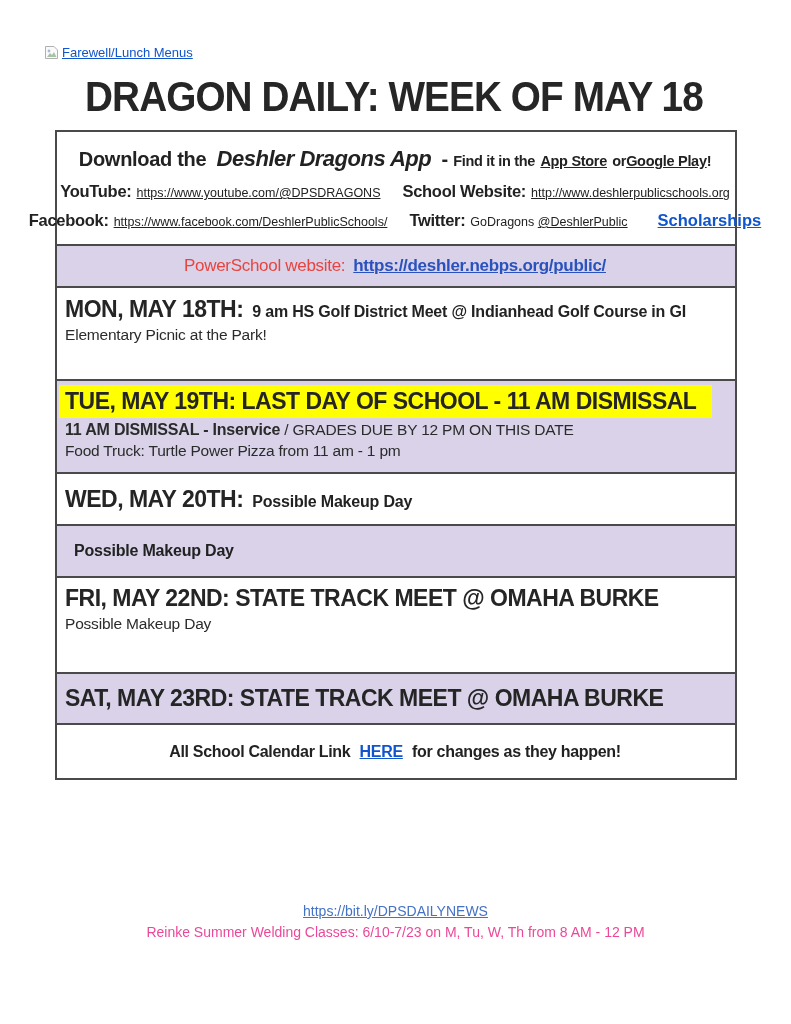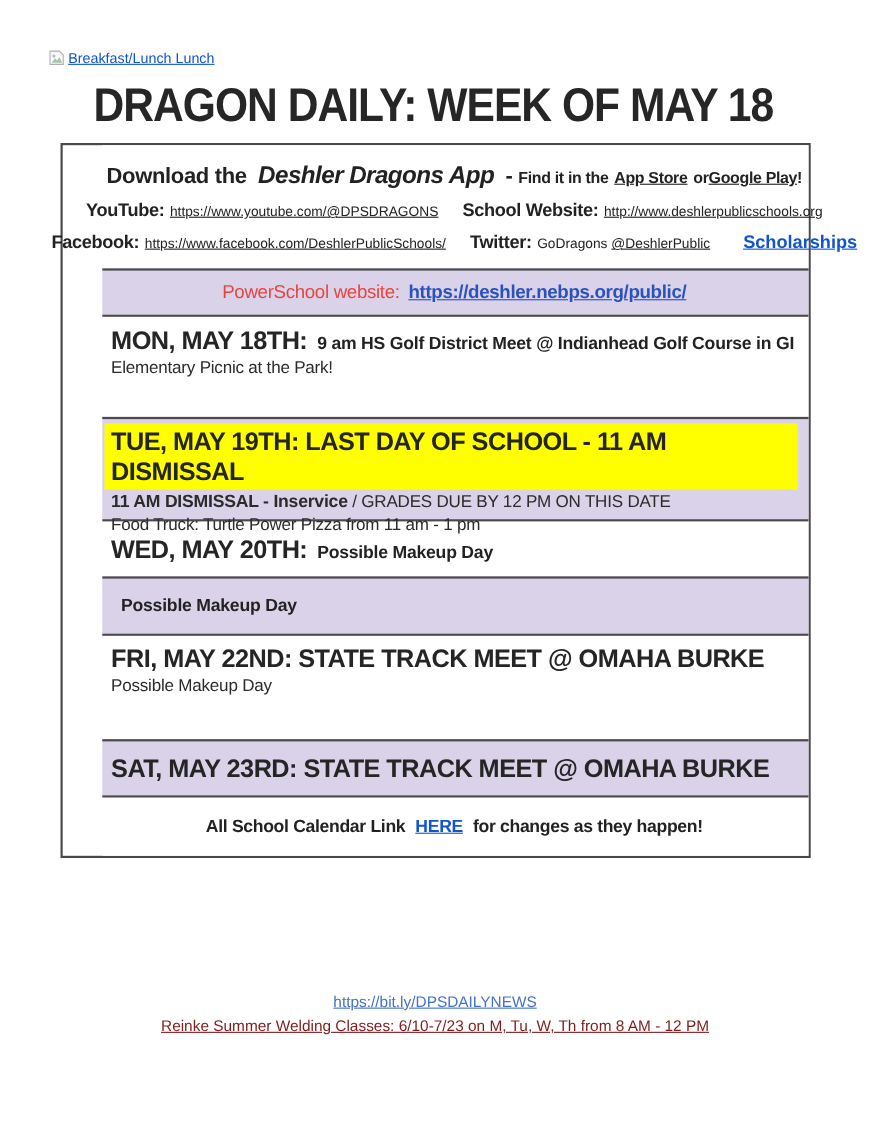--- a/index.html
+++ b/index.html
@@ -12,21 +12,21 @@
   .top-row{position:absolute;top:45px;left:44px;display:flex;align-items:center;gap:3px;font-size:13px;}
   .top-row a{color:#1155cc;text-decoration:underline;}
   .broken-img{display:inline-block;line-height:0;}
   
   .title{
     position:absolute;top:72px;left:0;width:100%;margin:0;text-align:center;
     font-size:43px;font-weight:800;letter-spacing:-1px;color:#262626;
     transform:scaleX(0.9);transform-origin:48% 50%;white-space:nowrap;
   }
   
-  .sheet{position:absolute;top:130px;left:55px;width:682px;box-sizing:border-box;border:2px solid #4a4a4a;padding-left:36px;}
+  .sheet{position:absolute;top:130px;left:55px;width:682px;box-sizing:border-box;border:2px solid #4a4a4a;}
   .row{box-sizing:border-box;border-top:2px solid #4a4a4a;padding:4px 10px 4px 8px;background:#fff;}
   .row:first-child{border-top:none;}
   .row.lav{background:#d9d2e9;}
   
   .r-social{height:112px;display:flex;flex-direction:column;justify-content:space-evenly;align-items:center;text-align:center;}
   .dl-line{font-size:20px;font-weight:700;letter-spacing:-0.3px;white-space:nowrap;}
   .app-name{font-size:22px;font-style:italic;margin:0 5px;letter-spacing:-0.5px;}
   .find{font-size:14.5px;}
   .soc-line{font-size:12.5px;font-weight:500;color:#222;white-space:nowrap;display:flex;align-items:baseline;}
   .soc-label{font-size:16.5px;font-weight:800;letter-spacing:-0.3px;margin-right:5px;}
@@ -49,34 +49,34 @@
   .hl{display:inline-block;background:#ffff00;padding:3px 16px 3px 6px;}
   .r-wed,.r-thu{height:52px;display:flex;align-items:center;}
   .r-fri{height:96px;padding-top:7px;}
   .r-sat{height:51px;display:flex;align-items:center;}
   .r-cal{height:55px;display:flex;align-items:center;justify-content:center;}
   .cal-line{font-size:16px;font-weight:800;letter-spacing:-0.3px;white-space:nowrap;}
   .cal-link{color:#1155cc;text-decoration:underline;margin:0 5px;}
   
   .footer{position:absolute;top:902px;left:0;width:100%;text-align:center;}
   .footer a{font-size:14px;color:#4472c4;text-decoration:underline;}
-  .footer .note{font-size:14px;color:#7f1d1d;margin-top:4px;text-decoration:underline;}
+  .footer .note{font-size:14px;color:#ec4899;margin-top:4px;}
 </style>
 </head>
 <body>
 
 <div class="top-row">
   <span class="broken-img">
     <svg width="15" height="15" viewBox="0 0 15 15">
       <path d="M1.5 1.5 h8.5 l3.5 3.5 v8.5 h-12 z" fill="#fafafa" stroke="#b0b0b0" stroke-width="1"></path>
       <circle cx="5" cy="6" r="1.4" fill="#aab9d4"></circle>
       <path d="M3 12 l3-4 2 2 2-3 2.5 5 z" fill="#a9c2a6"></path>
     </svg>
   </span>
-  <a>Breakfast/Lunch Lunch</a>
+  <a>Farewell/Lunch Menus</a>
 </div>
 
 <h1 class="title">DRAGON DAILY: WEEK OF MAY 18</h1>
 
 <div class="sheet">
 
   <div class="row r-social">
     <div class="dl-line">
       <span>Download the</span>
       <span class="app-name">Deshler Dragons App</span>

